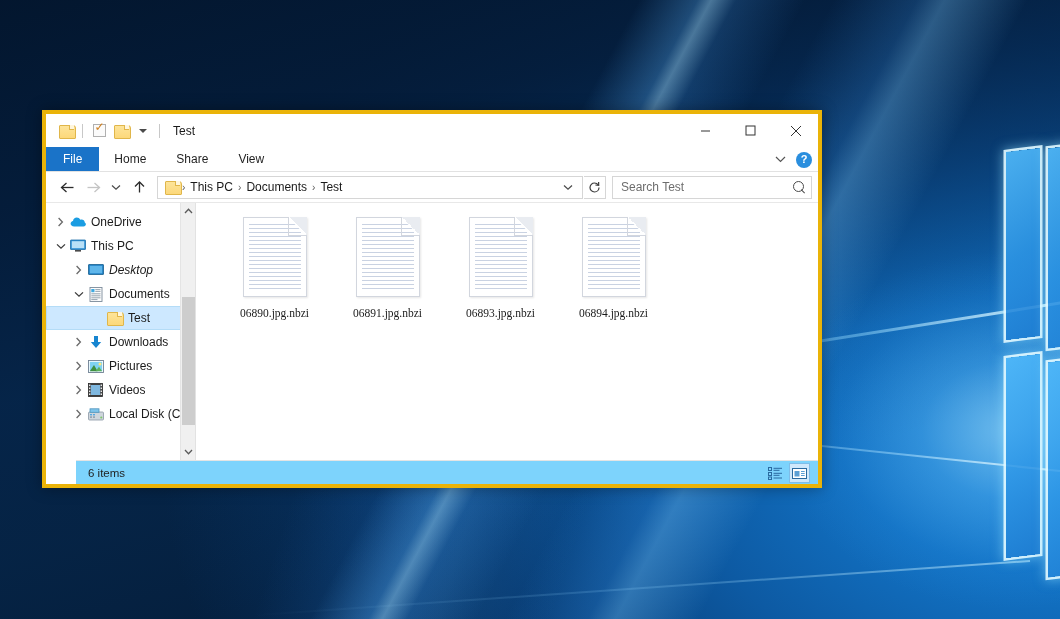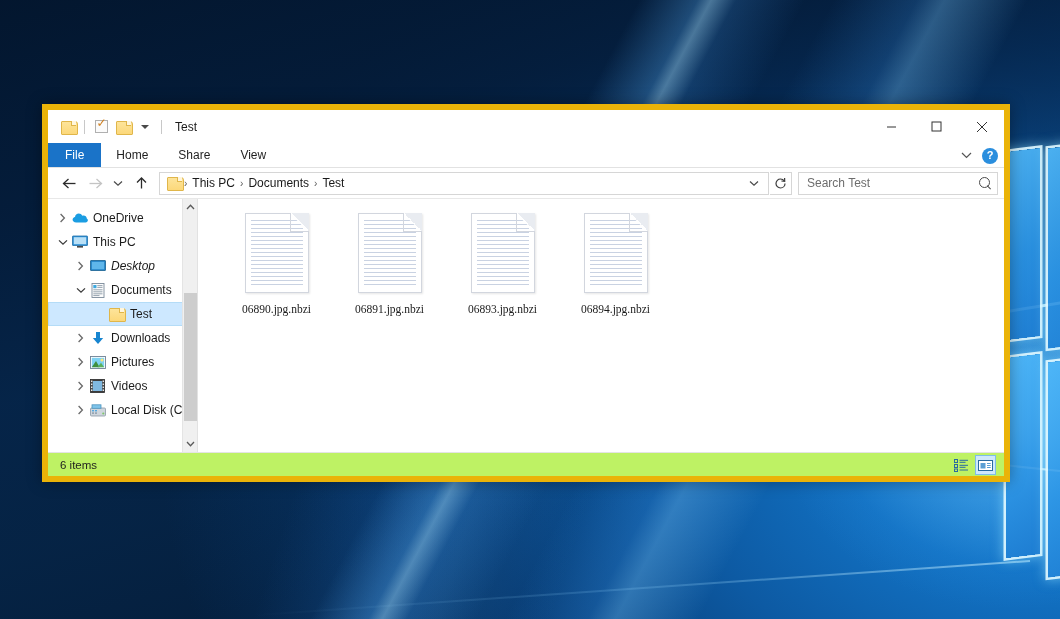--- a/index.html
+++ b/index.html
@@ -66,24 +66,24 @@
   #wp-ray-3 {
     position: absolute; left: 250px; top: 560px;
     width: 780px; height: 2px;
     background: linear-gradient(90deg, rgba(120,200,255,0) 0%, rgba(150,215,255,0.22) 55%, rgba(200,240,255,0.55) 100%);
     transform: rotate(-4deg); transform-origin: right center;
   }
 
   
   #explorer {
     position: absolute;
-    left: 42px; top: 104px;
-    width: 968px; height: 378px;
+    left: 42px; top: 110px;
+    width: 780px; height: 378px;
     background: #ffffff;
-    border: 6px solid #eab308;
+    border: 4px solid #eab308;
     box-shadow: 0 0 14px rgba(0,0,0,0.35);
     display: flex; flex-direction: column;
   }
 
   
   #titlebar {
     height: 33px; background: #ffffff;
     display: flex; align-items: center;
     flex: 0 0 33px;
     position: relative;
@@ -322,25 +322,26 @@
     clip-path: polygon(0 0, 100% 0, 100% 100%);
   }
   .file-label {
     margin-top: 10px; font-size: 11.5px; color: #1a1a1a;
     text-align: center; white-space: nowrap;
   }
 
   
   #statusbar {
     height: 24px; flex: 0 0 24px;
-    background: #bef264;
+    background: #7dd3fc;
     border-top: 1px solid #e4e4e4;
     display: flex; align-items: center;
     padding: 0 6px 0 12px;
     position: relative;
+    margin-left: 30px;
   }
   #status-text { font-size: 11.5px; color: #1f1f1f; }
   #view-buttons {
     position: absolute; right: 8px; top: 2px;
     display: flex; gap: 3px; align-items: center;
   }
   .viewbtn {
     width: 21px; height: 20px;
     display: flex; align-items: center; justify-content: center;
     border: 1px solid transparent;

